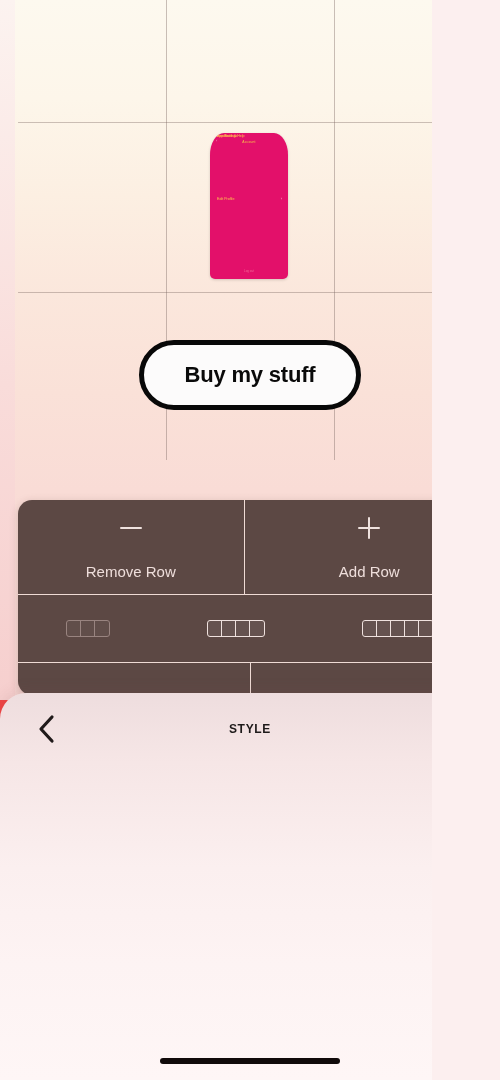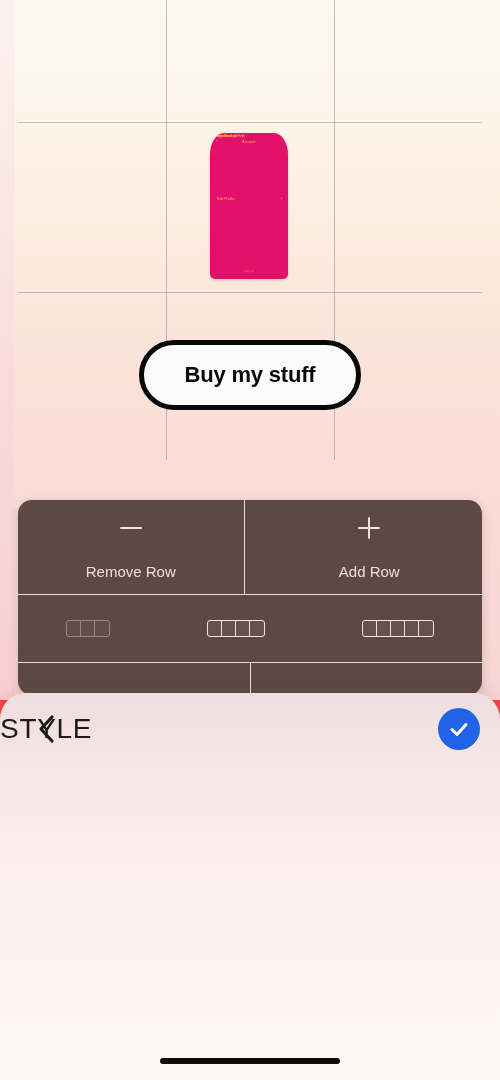--- a/index.html
+++ b/index.html
@@ -5,21 +5,21 @@
   * { box-sizing: border-box; margin: 0; padding: 0; }
   html, body {
     width: 500px; height: 1080px;
     overflow: hidden;
     font-family: "Liberation Sans", sans-serif;
     background: #FCEFEF;
   }
 
   #screen {
     position: relative;
-    width: 500px; height: 1080px;
+    width: 432px; height: 1080px;
     overflow: hidden;
     background: #ef4444;
   }
 
   
   #canvas {
     position: absolute; left: 0; top: 0;
     width: 500px; height: 700px;
     background: linear-gradient(180deg,
        #FDF9EF 0%,
@@ -177,22 +177,22 @@
     display: flex; align-items: center;
   }
   #back-chevron {
     position: absolute; left: 30px; top: 50%;
     transform: translateY(-50%);
     width: 34px; height: 34px;
     display: flex; align-items: center; justify-content: center;
   }
   #back-chevron svg { display: block; }
   #sheet-title {
-    width: 100%; 
-    font-size: 28px; font-weight: 400; color: #1E1A1A;
+    width: 100%; text-align: center;
+    font-size: 12px; font-weight: 700; color: #1E1A1A;
     letter-spacing: 0.7px;
   }
   #confirm-button {
     position: absolute; right: 20px; top: 50%;
     transform: translateY(-50%);
     width: 42px; height: 42px;
     border-radius: 50%;
     background: #2063E8;
     display: flex; align-items: center; justify-content: center;
   }

